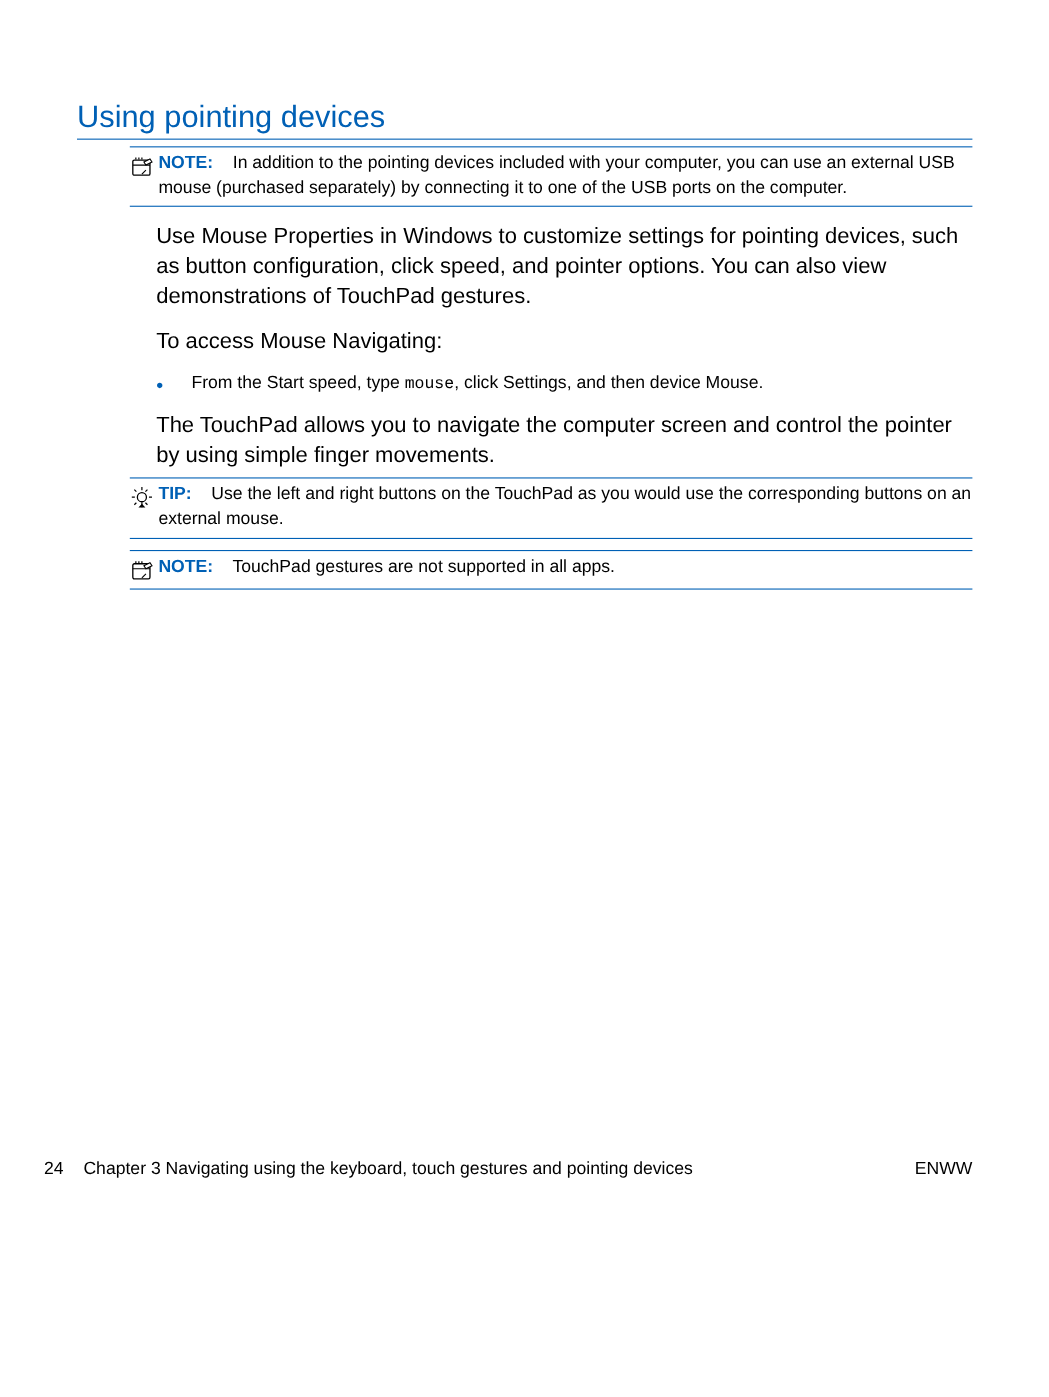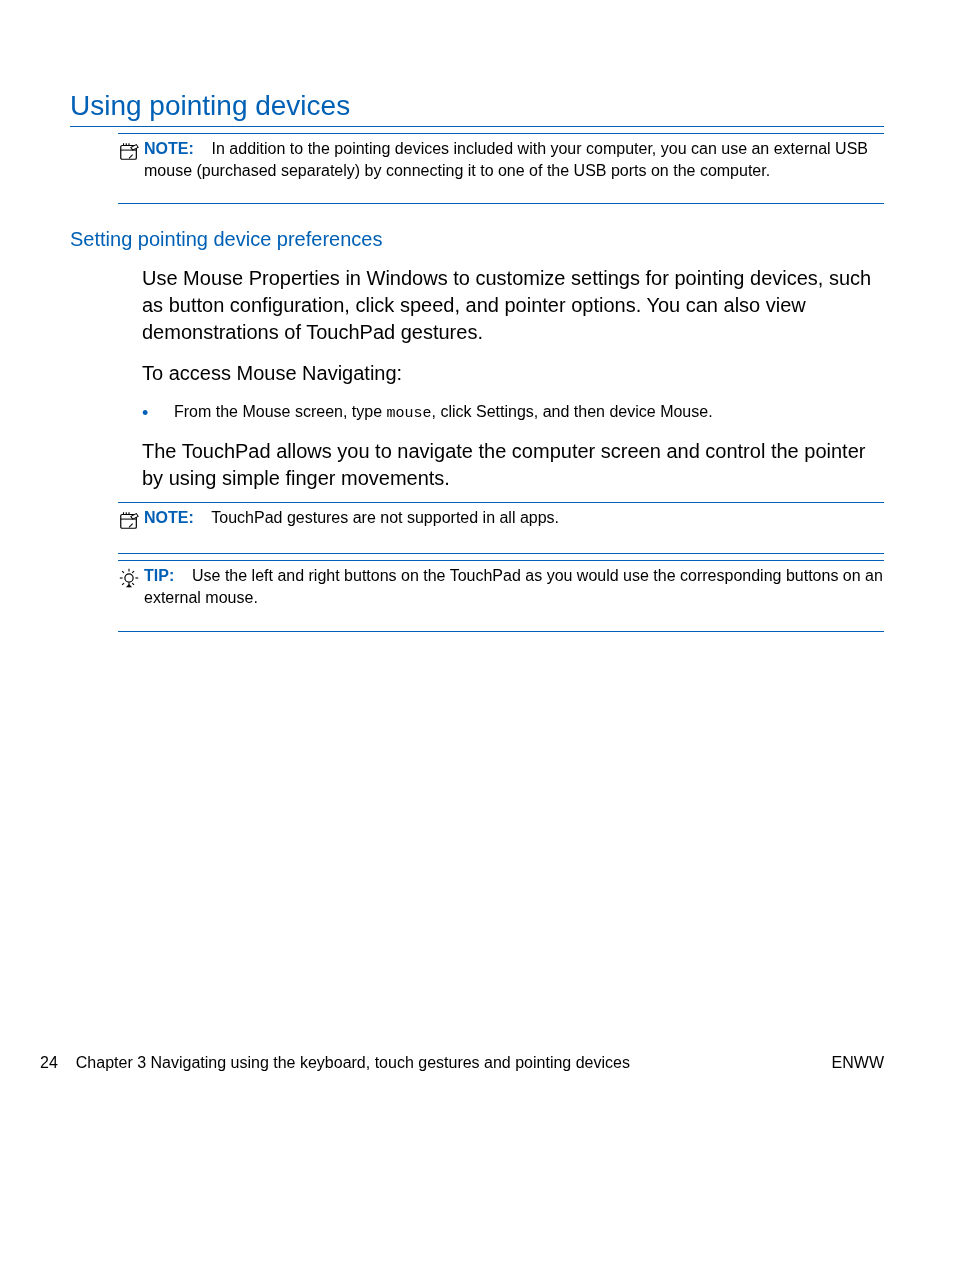--- a/index.html
+++ b/index.html
@@ -27,21 +27,21 @@
   .h2 {
     color: #0060b5;
     font-size: 20px;
     font-weight: 400;
     margin: 24px 0 12px 0;
   }
   .note-box {
     margin: 6px 0 0 48px;
     border-top: 1px solid #0060b5;
     border-bottom: 1px solid #0060b5;
-    padding: 4px 0 22px 0;
+    padding: 4px 0 6px 0;
     display: flex;
     align-items: flex-start;
     gap: 4px;
   }
   .note-icon {
     flex-shrink: 0;
     width: 22px;
     height: 22px;
     margin-top: 2px;
   }
@@ -109,51 +109,33 @@
         <path d="M12 20 l4 -4" stroke="#000" stroke-width="1.1"></path>
       </svg>
     </span>
     <div class="note-body">
       <span class="note-label">NOTE:</span>
       <span>&nbsp;&nbsp;</span>
       <span>In addition to the pointing devices included with your computer, you can use an external USB mouse (purchased separately) by connecting it to one of the USB ports on the computer.</span>
     </div>
   </div>
 
-  <h2 class="h2">Setting pointing device preferences</h2>
 
   <p class="body-text">Use Mouse Properties in Windows to customize settings for pointing devices, such as button configuration, click speed, and pointer options. You can also view demonstrations of TouchPad gestures.</p>
 
   <p class="body-text">To access Mouse Navigating:</p>
 
   <ul class="bullet-list">
     <li>
-      <span>From the Mouse screen, type </span><span class="mono">mouse</span><span>, click </span><span class="bold">Settings</span><span>, and then device </span><span class="bold">Mouse</span><span>.</span>
+      <span>From the Start speed, type </span><span class="mono">mouse</span><span>, click </span><span class="bold">Settings</span><span>, and then device </span><span class="bold">Mouse</span><span>.</span>
     </li>
   </ul>
 
 
   <p class="body-text">The TouchPad allows you to navigate the computer screen and control the pointer by using simple finger movements.</p>
-
-  <div class="note-box" style="margin-top:10px;">
-    <span class="note-icon">
-      <svg viewBox="0 0 24 24" width="22" height="22">
-        <rect x="3" y="6" width="17" height="15" rx="1.5" fill="none" stroke="#000" stroke-width="1.3"></rect>
-        <path d="M3 11 h17" stroke="#000" stroke-width="1.1"></path>
-        <path d="M6 3.5 v2 M9 3.5 v2 M12 3.5 v2" stroke="#000" stroke-width="1.2"></path>
-        <path d="M14 8 l6 -3 l2 3 l-6 3 z" fill="#fff" stroke="#000" stroke-width="1.1"></path>
-        <path d="M12 20 l4 -4" stroke="#000" stroke-width="1.1"></path>
-      </svg>
-    </span>
-    <div class="note-body">
-      <span class="note-label">NOTE:</span>
-      <span>&nbsp;&nbsp;</span>
-      <span>TouchPad gestures are not supported in all apps.</span>
-    </div>
-  </div>
 
   <div class="note-box">
     <span class="note-icon">
       <svg viewBox="0 0 24 24" width="22" height="22">
         <circle cx="12" cy="12" r="4.5" fill="none" stroke="#000" stroke-width="1.3"></circle>
         <path d="M12 17 v2.5 l-2 2 h4 l-2 -2" fill="none" stroke="#000" stroke-width="1.2"></path>
         <g stroke="#000" stroke-width="1.2">
           <path d="M12 2 v3"></path>
             <path d="M12 19 v3"></path>
           <path d="M2 12 h3"></path>
@@ -165,20 +147,37 @@
         </g>
       </svg>
     </span>
     <div class="note-body">
       <span class="note-label">TIP:</span>
       <span>&nbsp;&nbsp;</span>
       <span>Use the left and right buttons on the TouchPad as you would use the corresponding buttons on an external mouse.</span>
     </div>
   </div>
 
+  <div class="note-box" style="margin-top:10px;">
+    <span class="note-icon">
+      <svg viewBox="0 0 24 24" width="22" height="22">
+        <rect x="3" y="6" width="17" height="15" rx="1.5" fill="none" stroke="#000" stroke-width="1.3"></rect>
+        <path d="M3 11 h17" stroke="#000" stroke-width="1.1"></path>
+        <path d="M6 3.5 v2 M9 3.5 v2 M12 3.5 v2" stroke="#000" stroke-width="1.2"></path>
+        <path d="M14 8 l6 -3 l2 3 l-6 3 z" fill="#fff" stroke="#000" stroke-width="1.1"></path>
+        <path d="M12 20 l4 -4" stroke="#000" stroke-width="1.1"></path>
+      </svg>
+    </span>
+    <div class="note-body">
+      <span class="note-label">NOTE:</span>
+      <span>&nbsp;&nbsp;</span>
+      <span>TouchPad gestures are not supported in all apps.</span>
+    </div>
+  </div>
+
   <div class="footer">
     <div class="footer-left">
       <span>24</span>
       <span>Chapter 3   Navigating using the keyboard, touch gestures and pointing devices</span>
     </div>
     <span>ENWW</span>
   </div>
 
 </div>
 

